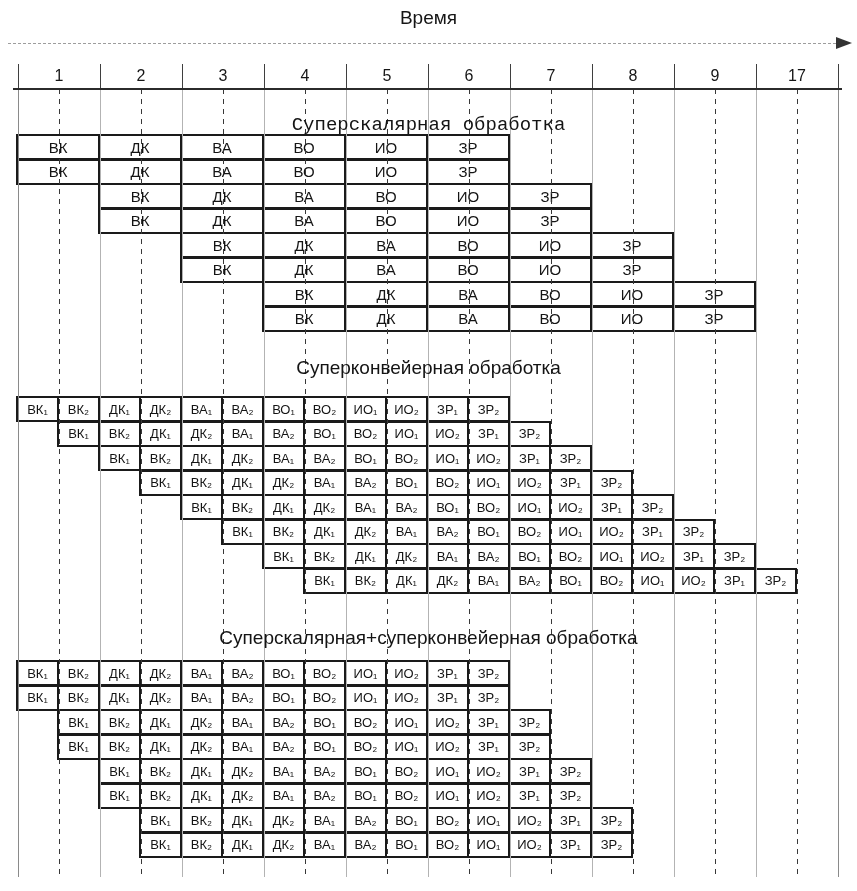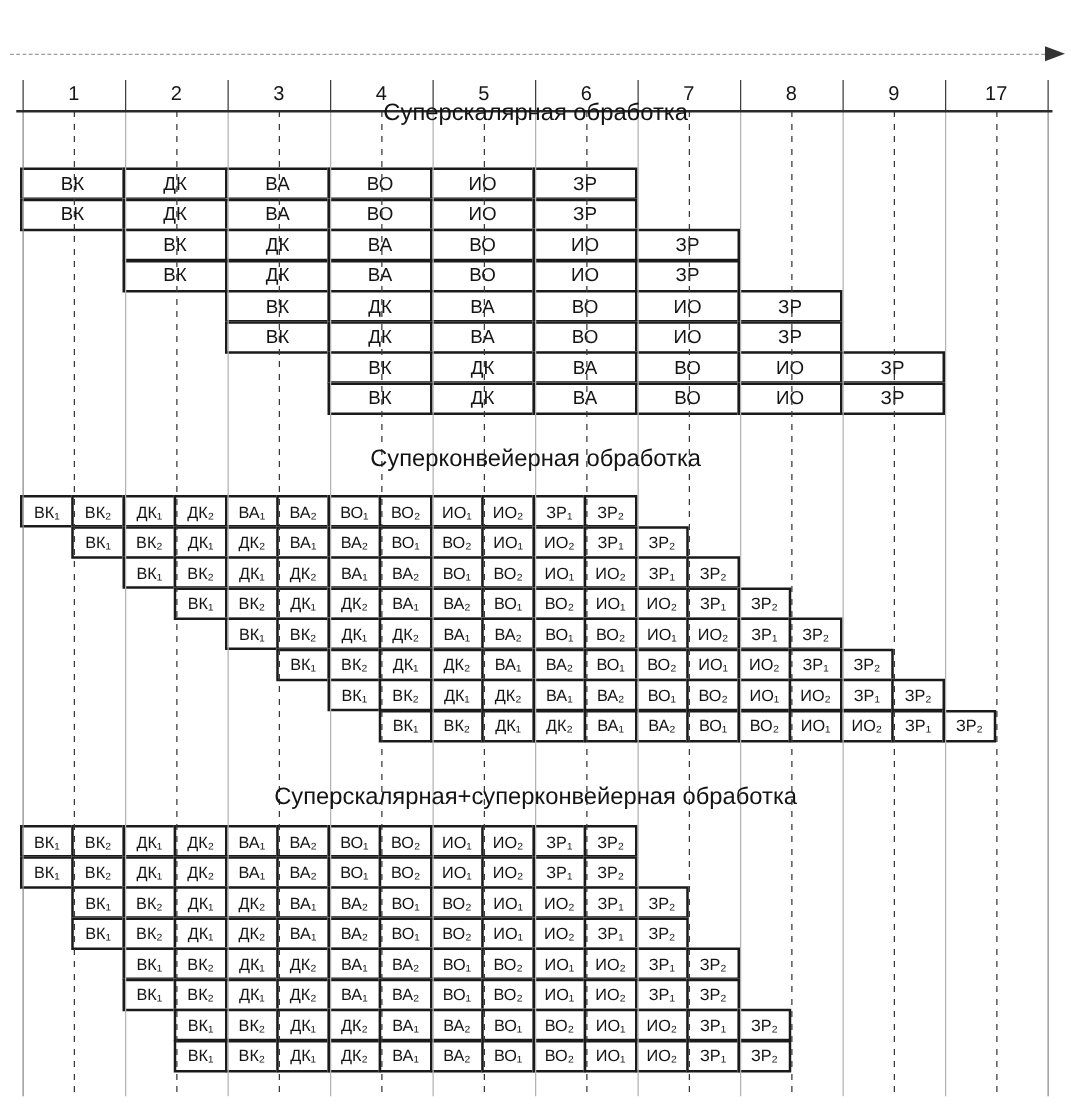--- a/index.html
+++ b/index.html
@@ -26,20 +26,21 @@
          border:2px solid #1a1a1a;background:#ffffff;display:flex;
          align-items:center;justify-content:center;z-index:1;}
   .pcell span{position:relative;z-index:3;white-space:nowrap;color:#141414;}
   .fs1 span{font-size:15px;}
   .fs2 span{font-size:13px;}
 </style>
 </head>
 <body>
 
 <div id="stage">
+  <div class="time-title">Время</div>
   <div class="arrow-line"></div>
   <div class="arrow-head"></div>
   <div id="scale">
       <div class="tick" style="left: 18px; top: 64px; height: 25px;"></div>
       <div class="tick" style="left: 100px; top: 64px; height: 25px;"></div>
       <div class="tick" style="left: 182px; top: 64px; height: 25px;"></div>
       <div class="tick" style="left: 264px; top: 64px; height: 25px;"></div>
       <div class="tick" style="left: 346px; top: 64px; height: 25px;"></div>
       <div class="tick" style="left: 428px; top: 64px; height: 25px;"></div>
       <div class="tick" style="left: 510px; top: 64px; height: 25px;"></div>
@@ -76,21 +77,21 @@
       <div class="guide-dashed" style="left: 223px; top: 89px; height: 788px;"></div>
       <div class="guide-dashed" style="left: 305px; top: 89px; height: 788px;"></div>
       <div class="guide-dashed" style="left: 387px; top: 89px; height: 788px;"></div>
       <div class="guide-dashed" style="left: 469px; top: 89px; height: 788px;"></div>
       <div class="guide-dashed" style="left: 551px; top: 89px; height: 788px;"></div>
       <div class="guide-dashed" style="left: 633px; top: 89px; height: 788px;"></div>
       <div class="guide-dashed" style="left: 715px; top: 89px; height: 788px;"></div>
       <div class="guide-dashed" style="left: 797px; top: 89px; height: 788px;"></div>
     </div>
   <div id="sections">
-      <div class="sec-title" style="top: 80px;">Суперскалярная обработка</div>
+      <div class="sec-title" style="top: 114px; font-family: Liberation Mono, monospace;">Суперскалярная обработка</div>
       <div class="prow" style="left: 16px; top: 134px; width: 496px; height: 26px;">
         <div class="pcell fs1" style="left: 0px; width: 84px;">
           <span>ВК</span>
         </div>
         <div class="pcell fs1" style="left: 82px; width: 84px;">
           <span>ДК</span>
         </div>
         <div class="pcell fs1" style="left: 164px; width: 84px;">
           <span>ВА</span>
         </div>

